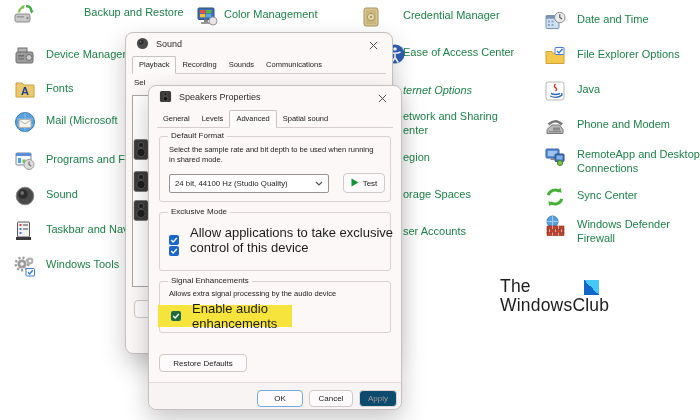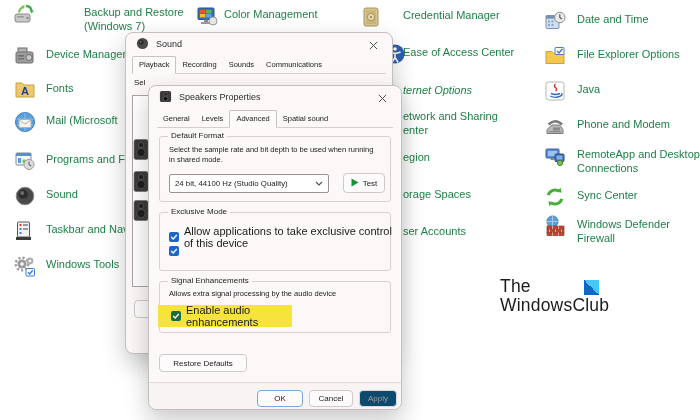--- a/index.html
+++ b/index.html
@@ -39,21 +39,21 @@
   .btn.disabled{color:#a39d9d;background:#0c4a6e;border-color:#ddd6d6}
 
   .select{position:absolute;background:#ffffff;border:1px solid #9a9393;border-radius:2px;
           font-size:7.8px;display:flex;align-items:center;padding:0 5px;box-sizing:border-box;
           justify-content:space-between;cursor:pointer}
 
   .checkbox{width:10px;height:10px;border-radius:2px;flex-shrink:0;display:flex;
             align-items:center;justify-content:center}
   .checkbox.blue{background:#1a67c9}
   .checkbox.green{background:#1d6b40}
-  .cb-row{position:absolute;display:flex;align-items:center;gap:5px;font-size:11px}
+  .cb-row{position:absolute;display:flex;align-items:center;gap:11px;font-size:13px}
   .hl{background:#f6e43c}
 
   .listbox{position:absolute;background:#ffffff;border:1px solid #aba4a4}
 
   
   #logo{position:absolute;left:500px;top:277px;z-index:5;font-size:17.5px;line-height:19px;
         color:#1c1c1e;letter-spacing:.2px}
   #logo-square{position:absolute;left:84px;top:3px;width:15px;height:15px;
                background:linear-gradient(45deg,#1266c9 50%,#45c8f5 50%)}
 </style>
@@ -65,21 +65,20 @@
         <rect x="1" y="11" width="15" height="8" rx="2" fill="#c9c9c9" stroke="#8a8a8a"></rect>
         <rect x="3" y="13" width="7" height="1.5" fill="#9a9a9a"></rect>
         <circle cx="13.5" cy="15" r="1.2" fill="#8a8a8a"></circle>
         <path d="M12 3 q5 0 5.5 5" stroke="#3fae49" stroke-width="2.4" fill="none"></path>
         <path d="M15.6 7.2 l2 3.4 2.2-2.9 z" fill="#3fae49"></path>
         <path d="M10 4 q-4.5 1 -5 5.5" stroke="#7ec24a" stroke-width="2.2" fill="none"></path>
         <path d="M10.8 2 l-3.6 1 2.6 2.8 z" fill="#7ec24a"></path>
       </svg></span>
     <div class="cp-label" style="left: 46px; top: 5px; margin-left: 38px;">
       <div>Backup and Restore</div>
-      <div>(Windows 7)</div>
     </div>
     <span class="cp-icon" style="left: 14px; top: 45px;"><svg width="22" height="22" viewBox="0 0 22 22">
         <rect x="4" y="3" width="9" height="5" fill="#b5b5b5" stroke="#6e6e6e"></rect>
         <rect x="2" y="7" width="17" height="11" rx="1.5" fill="#9c9c9c" stroke="#6e6e6e"></rect>
         <circle cx="15" cy="12.5" r="3" fill="#c9c9c9" stroke="#6e6e6e"></circle>
         <rect x="4" y="10" width="6" height="1.6" fill="#6e6e6e"></rect>
         <rect x="4" y="13" width="6" height="1.6" fill="#7a7a7a"></rect>
       </svg></span>
     <div class="cp-label" style="left: 46px; top: 47px;">
       <div>Device Manager</div>

